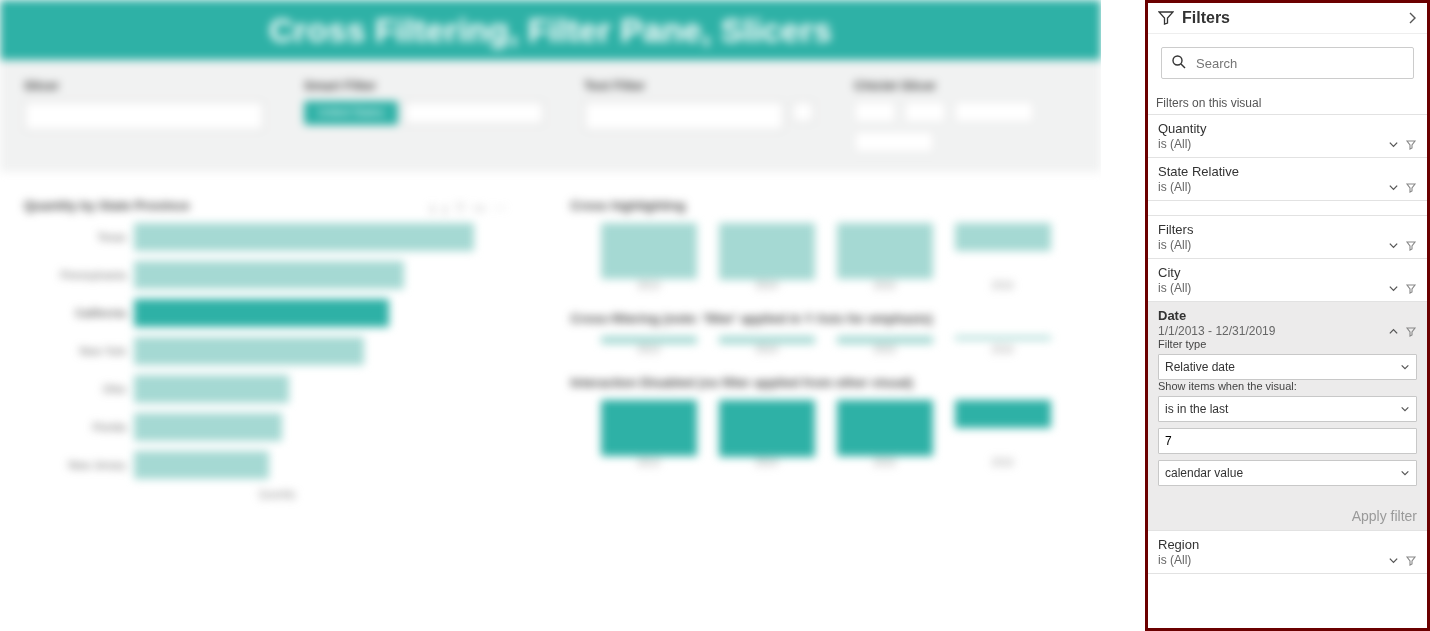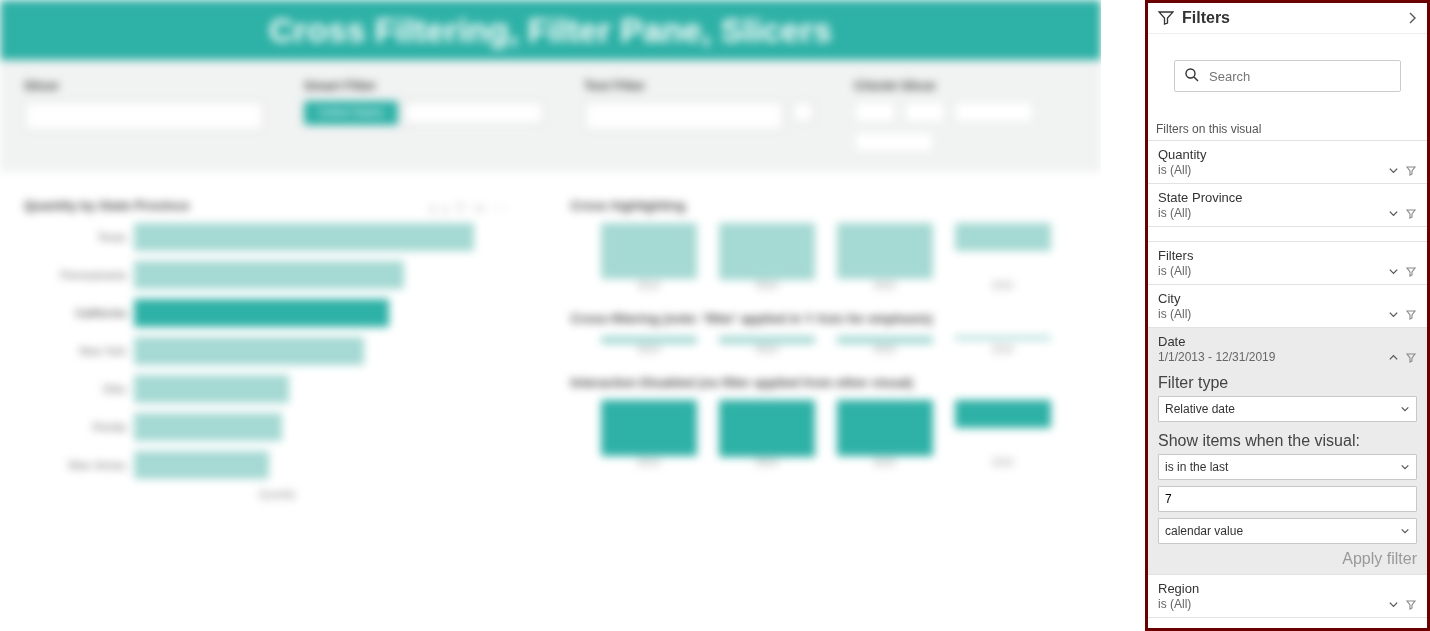--- a/index.html
+++ b/index.html
@@ -32,36 +32,36 @@
   .rowcharts .vbar { width:96px; background:#a5d9d3; }
   .rowcharts .vbar.dark { background:#2eb1a6; }
   .rowcharts .xlabels { display:flex; gap:22px; padding-left:30px; font-size:10px; color:#999; }
   .rowcharts .xlabels span { width:96px; text-align:center; }
   .toolicons { position:absolute; left:430px; top:200px; display:flex; gap:8px; color:#aaa; font-size:13px;}
   
   .filters-pane { width:285px; height:100%; border:3px solid #6b0000; background:#fff; display:flex; flex-direction:column; font-size:13px; color:#333; overflow:hidden; }
   .fp-header { display:flex; align-items:center; padding:6px 10px 6px 10px; border-bottom:1px solid #eee; }
   .fp-header .ficon { margin-right:8px; }
   .fp-header .title { font-weight:600; font-size:16px; flex:1; }
-  .fp-search { margin:26px; position:relative; }
+  .fp-search { margin:13px; position:relative; }
   .fp-search input { width:100%; height:32px; border:1px solid #ccc; border-radius:2px; padding-left:34px; font-size:13px; }
   .fp-search .sicon { position:absolute; left:10px; top:7px; color:#555; }
   .sect-label { font-size:12px; color:#555; padding:4px 8px 4px 8px; }
   .fcard { border-top:1px solid #e2e2e2; border-bottom:1px solid #e2e2e2; padding:6px 10px; display:flex; flex-direction:column; position:relative; background:#fff; }
   .fcard + .fcard { border-top:none; }
   .fcard .frow { display:flex; align-items:flex-end; }
   .fcard .fname { flex:1; font-size:13px; }
   .fcard .fstate { font-size:12px; color:#666; margin-top:1px; }
   .card-icons { display:flex; gap:6px; color:#666; font-size:12px; }
   .fcard.expanded { background:#ecebeb; }
-  .ftitle-sub { font-size:16px; color:#444; margin-top:10px; margin-bottom:4px; }
+  .ftitle-sub { font-size:11px; color:#444; margin-bottom:4px; }
   .sel, .txt { width:100%; height:26px; background:#fff; border:1px solid #c8c8c8; font-size:12px; padding:0 6px; border-radius:1px; position:relative; }
   .sel { display:flex; align-items:center; justify-content:space-between; }
   .sel span.caret, .chev { font-size:11px; color:#555; }
-  .apply { text-align:right; color:#9a9a9a; font-size:16px; margin-top:6px; }
+  .apply { text-align:right; color:#9a9a9a; font-size:14px; margin-top:22px; }
   svg { display:block; }
 </style>
 </head>
 <body>
 
 <div class="root">
 
   <div class="dash">
     <div class="dash-blur">
       <div class="title-bar">
@@ -231,21 +231,21 @@
               <svg width="12" height="12" viewBox="0 0 12 12">
                 <path d="M2 2h8L7 6v3l-2 1V6z" fill="none" stroke="#888" stroke-width="1.1"></path>
               </svg>
             </span>
         </div>
       </div>
     </div>
     <div class="fcard">
       <div class="frow">
         <div style="flex:1">
-          <div class="fname">State Province</div>
+          <div class="fname">State Relative</div>
           <div class="fstate">is (All)</div>
         </div>
         <div class="card-icons">
           <span>
               <svg width="11" height="11" viewBox="0 0 12 12">
                 <path d="M2 4l4 4 4-4" fill="none" stroke="#555" stroke-width="1.4"></path>
               </svg>
             </span>
           <span>
               <svg width="12" height="12" viewBox="0 0 12 12">
@@ -295,21 +295,21 @@
                 <path d="M2 2h8L7 6v3l-2 1V6z" fill="none" stroke="#888" stroke-width="1.1"></path>
               </svg>
             </span>
         </div>
       </div>
     </div>
 
     <div class="fcard expanded">
       <div class="frow">
         <div style="flex:1">
-          <div class="fname" style="font-weight:400">Date</div>
+          <div class="fname" style="font-weight:700">Date</div>
           <div class="fstate">1/1/2013 - 12/31/2019</div>
         </div>
         <div class="card-icons">
           <span>
               <svg width="11" height="11" viewBox="0 0 12 12">
                 <path d="M2 8l4-4 4 4" fill="none" stroke="#555" stroke-width="1.4"></path>
               </svg>
             </span>
           <span>
               <svg width="12" height="12" viewBox="0 0 12 12">

